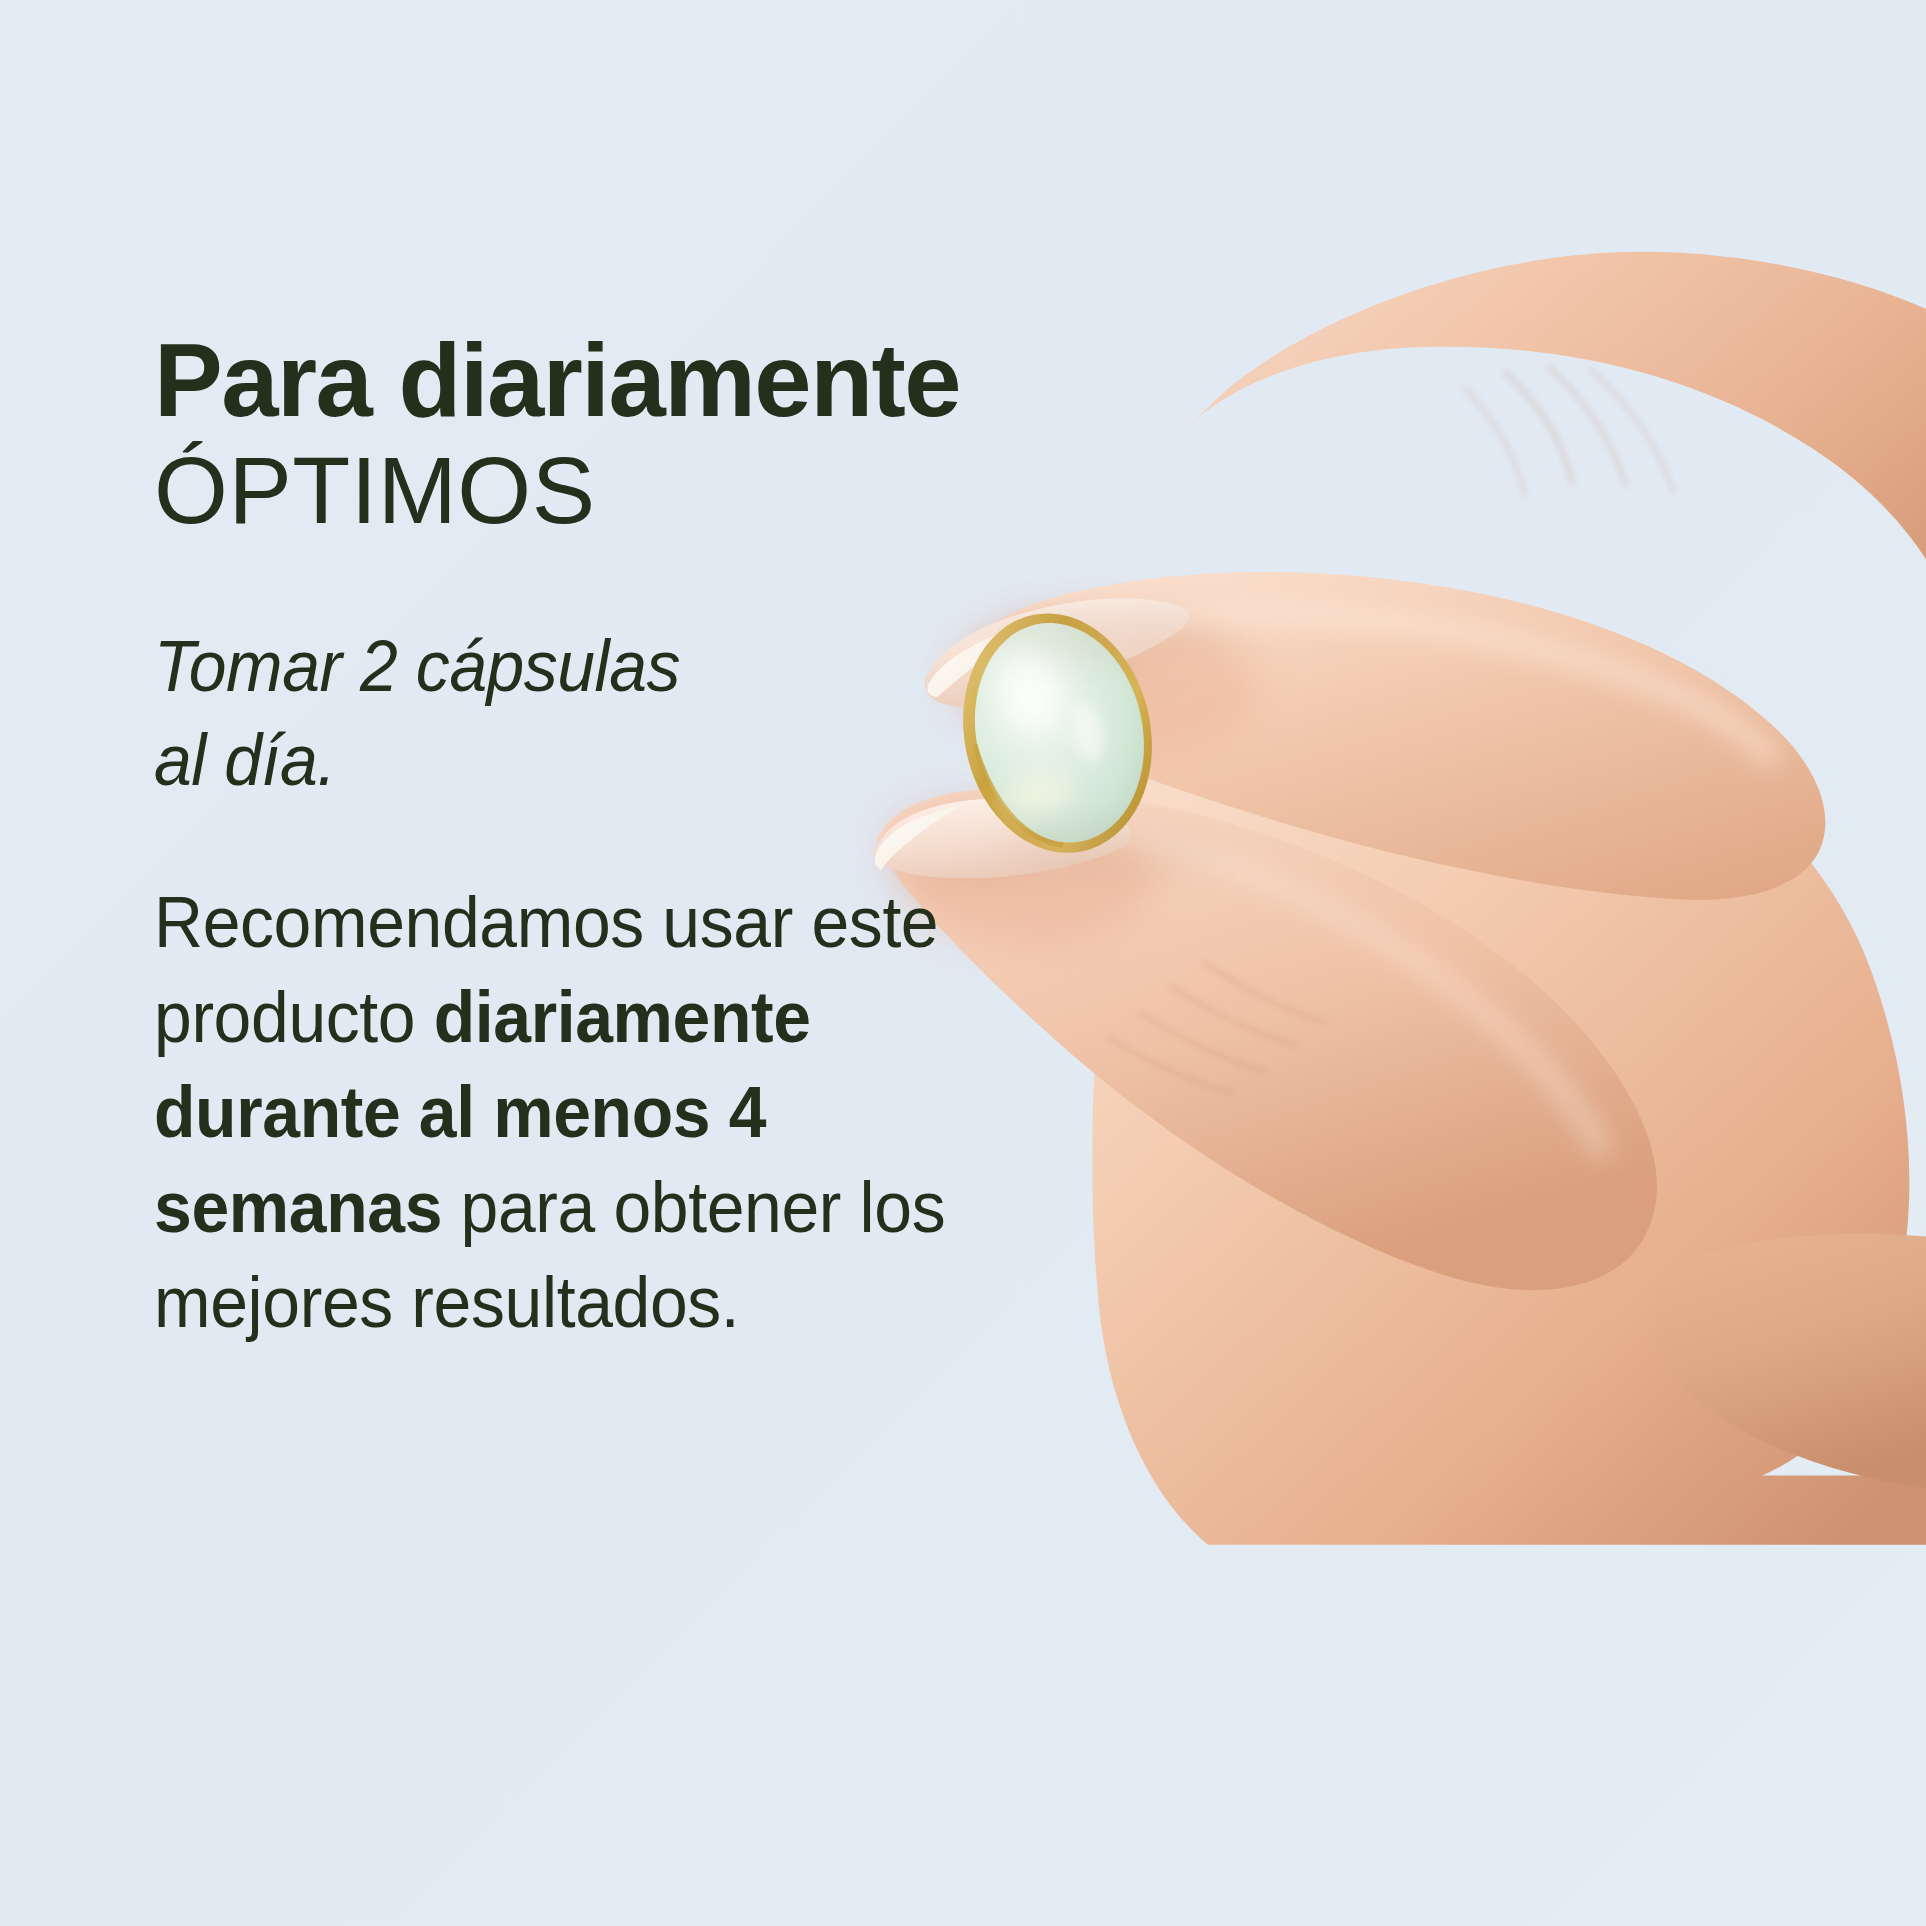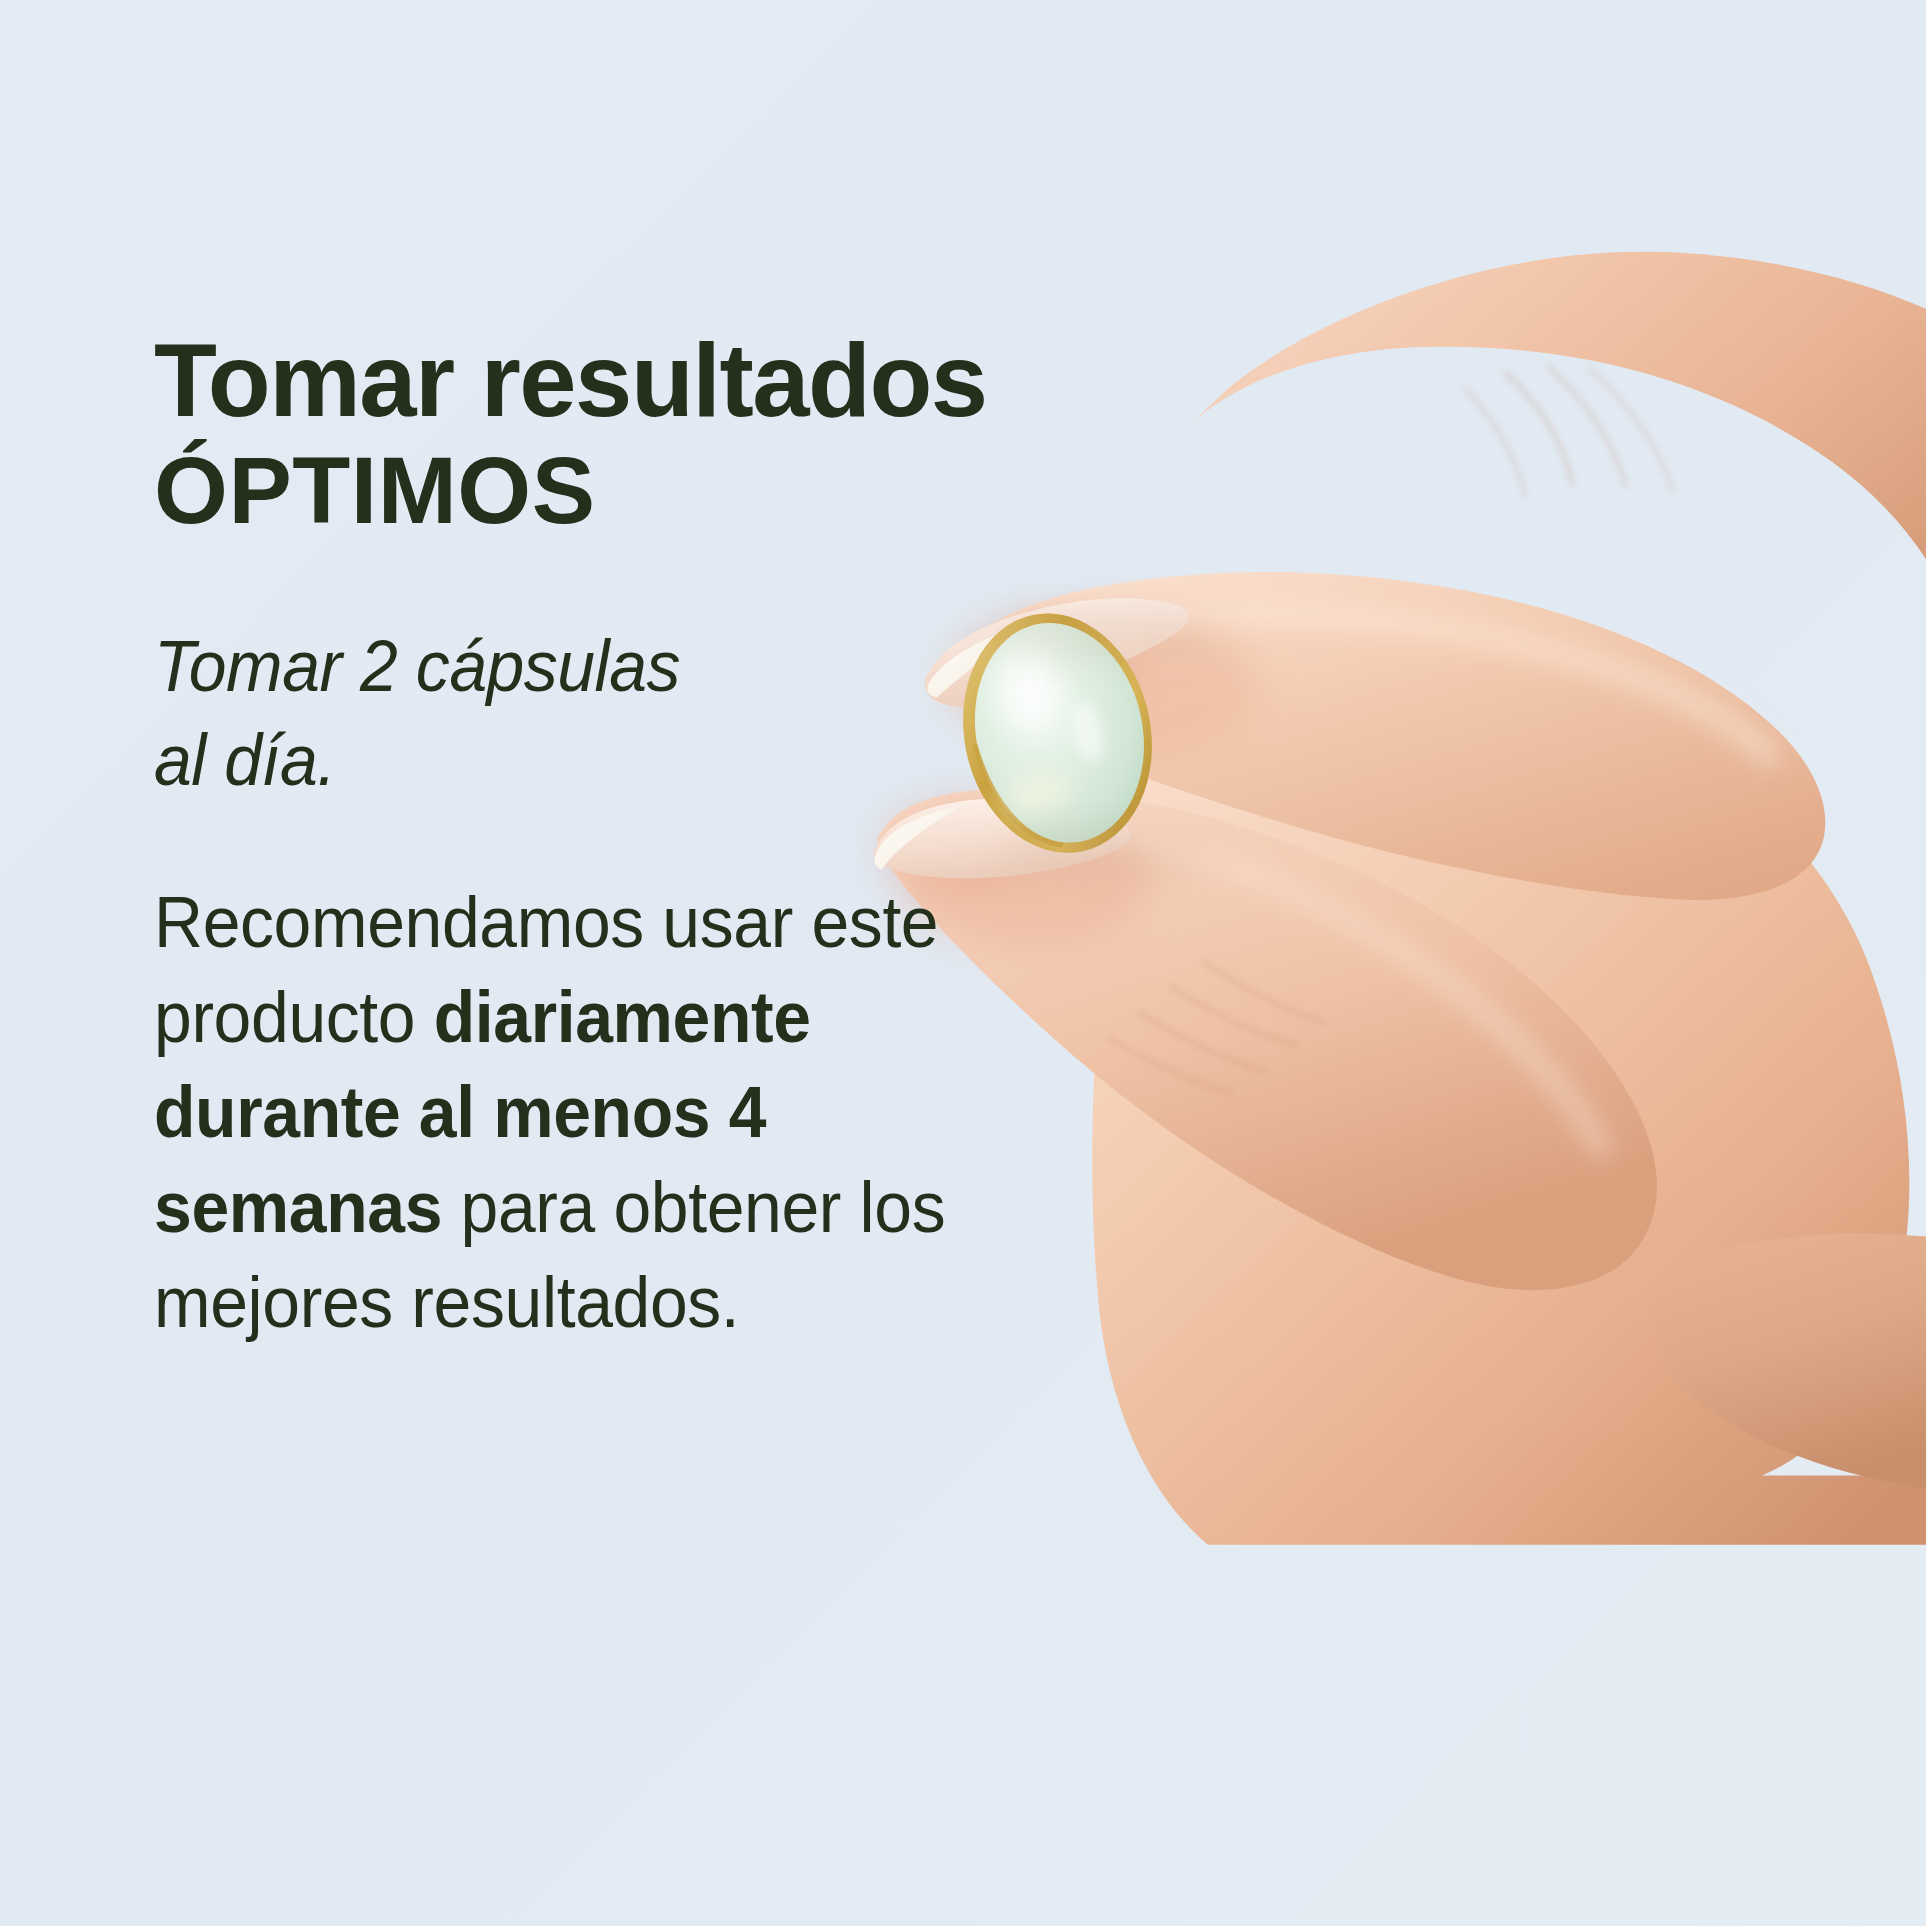--- a/index.html
+++ b/index.html
@@ -30,21 +30,21 @@
     font-weight:700;
     line-height:1.04;
     letter-spacing:-1.5px;
     margin:0;
     transform:scaleX(0.93);
     transform-origin:left center;
     white-space:nowrap;
   }
   .headline-light{
     font-size:95px;
-    font-weight:700;
+    font-weight:400;
     line-height:1.18;
     letter-spacing:0.5px;
     margin:0 11px 0 0;
     transform:scaleX(0.92);
     transform-origin:left center;
     white-space:nowrap;
   }
   #subhead{
     margin-top:73px;
     font-size:73px;
@@ -262,21 +262,21 @@
       </g>
 
       <ellipse cx="300" cy="600" rx="120" ry="26" fill="#b98f73" opacity="0.12" filter="url(#soft20)"></ellipse>
       <ellipse cx="300" cy="820" rx="110" ry="24" fill="#b98f73" opacity="0.12" filter="url(#soft20)"></ellipse>
     </svg>
   </div>
 
   <div id="text-column">
 
     <h1 style="margin:0;">
-      <span class="headline-bold">Tomar resultados</span>
+      <span class="headline-bold">Para diariamente</span>
       <span class="headline-light">ÓPTIMOS</span>
     </h1>
 
     <p id="subhead" style="margin:73px 0 0 0;">
       <span class="ln">Tomar 2 cápsulas</span>
       <span class="ln">al día.</span>
     </p>
 
     <p id="body-copy" style="margin:69px 0 0 0;">
       <span>Recomendamos usar este producto </span><span class="strong">diariamente durante al menos 4 semanas</span><span> para obtener los mejores resultados.</span>

